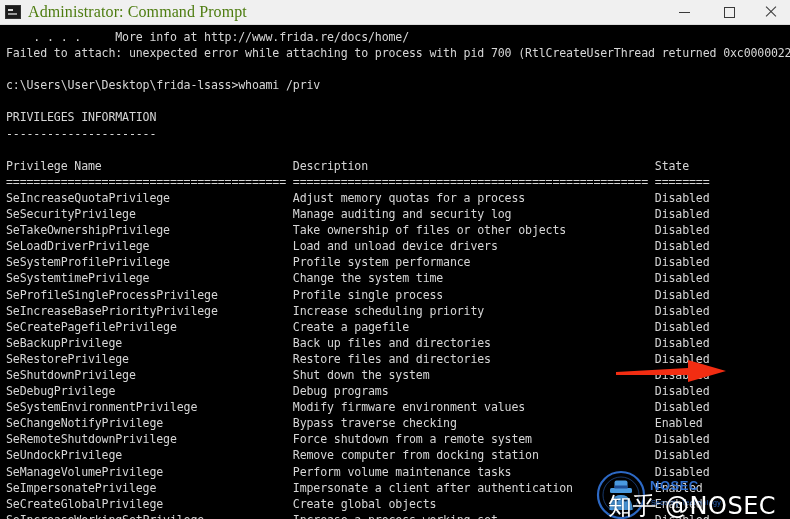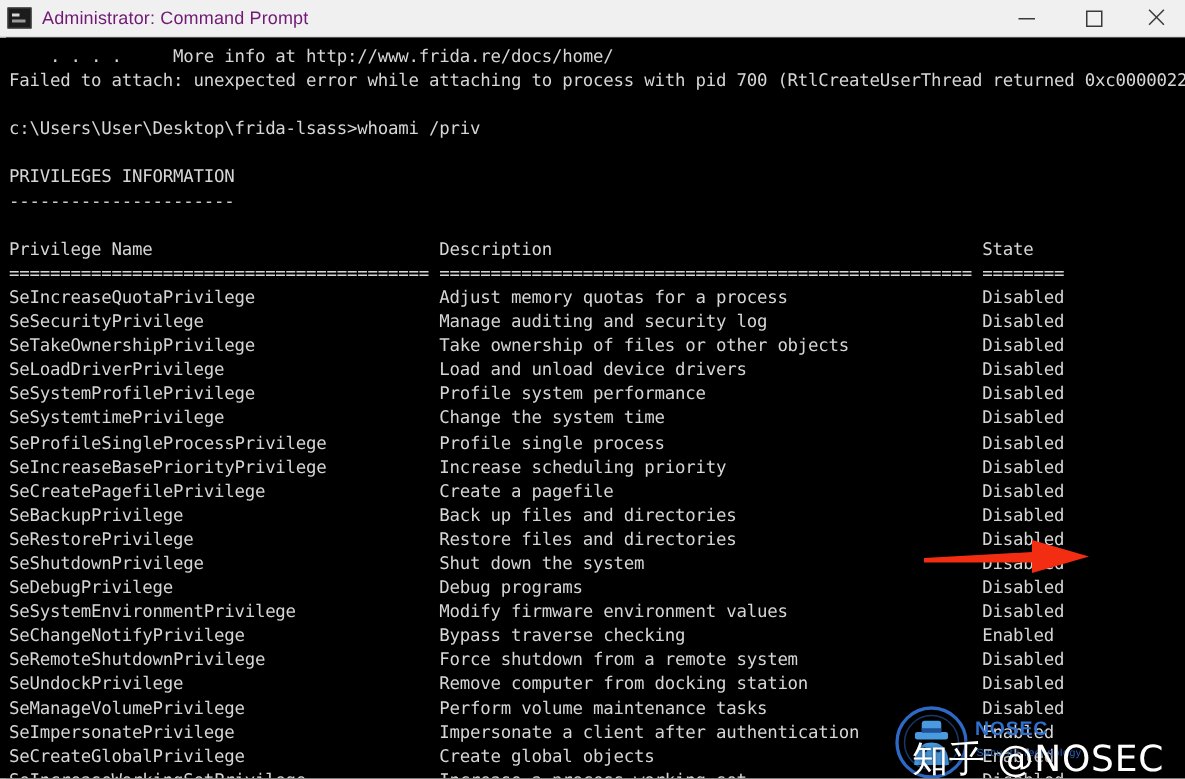--- a/index.html
+++ b/index.html
@@ -59,23 +59,23 @@
     background: #d8d8d8;
   }
   .app-icon:after {
     content: "";
     position: absolute;
     left: 2px; top: 7px;
     width: 9px; height: 1.5px;
     background: #9a9a9a;
   }
   .title-text {
-    font-family: Liberation Sans, sans-serif;
-    font-size: 12px;
-    color: #701a75;
+    font-family: Liberation Serif, serif;
+    font-size: 16px;
+    color: #4d7c0f;
     white-space: nowrap;
     letter-spacing: 0.1px;
   }
   .title-buttons {
     display: flex;
     align-items: stretch;
     height: 25px;
     flex: 0 0 auto;
   }
   .tb-btn {

